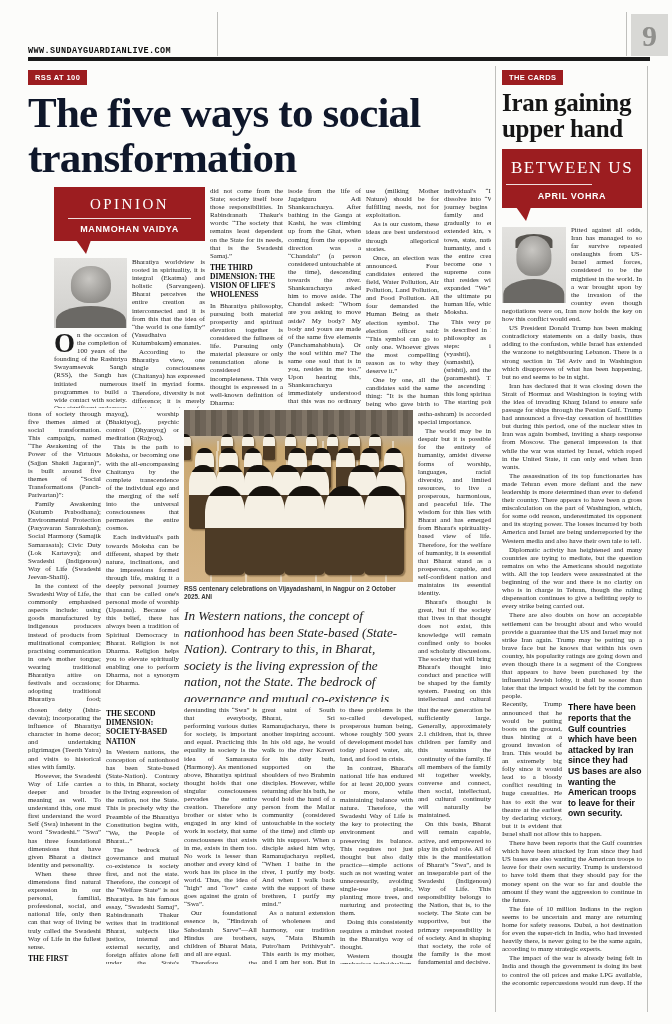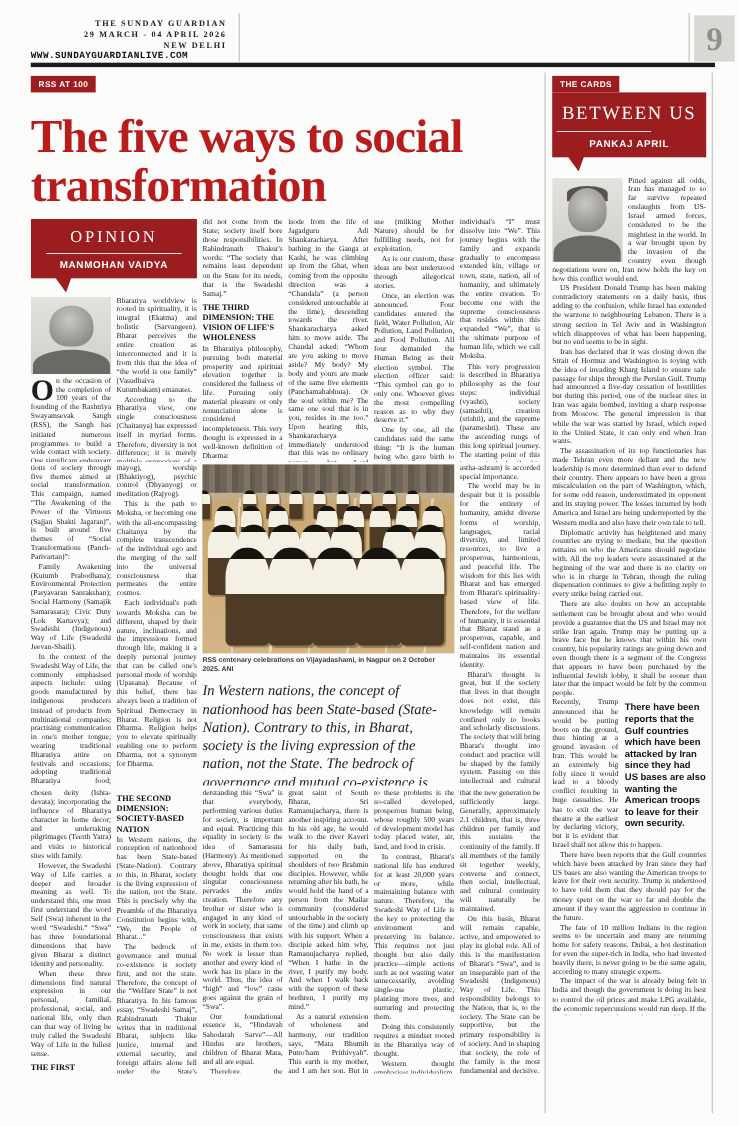--- a/index.html
+++ b/index.html
@@ -35,26 +35,26 @@
   .portrait{position:relative;background:linear-gradient(180deg,#e3e2df,#cfcecb);overflow:hidden;}
   .portrait .head{position:absolute;left:50%;top:12%;width:55%;height:52%;transform:translateX(-50%);
     border-radius:48% 48% 42% 42%;background:radial-gradient(circle at 45% 35%,#c9c7c3,#8f8d89 75%);}
   .portrait .hair{position:absolute;left:50%;top:9%;width:58%;height:18%;transform:translateX(-50%);
     border-radius:50% 50% 0 0;background:#57544f;}
   .portrait .torso{position:absolute;left:50%;bottom:-8%;width:96%;height:40%;transform:translateX(-50%);
     border-radius:50% 50% 0 0;background:#6b6965;}
   
   .article-l{position:absolute;left:28px;top:66px;width:463px;}
   .headline{font-size:43px;line-height:45px;font-weight:bold;letter-spacing:-.8px;
-    color:#b91c1c;margin:18px 0 7px;}
+    color:#0f172a;margin:5px 0 7px;}
   .standfirst{font-size:14.5px;line-height:18.5px;color:#333;margin:0 0 9px;}
   .band{display:flex;gap:5px;overflow:hidden;}
   .bandA{height:221px;} .bandB{height:292px;margin-top:2px;} .bandC{height:258px;margin-top:4px;}
   .col{width:73px;flex:0 0 auto;overflow:hidden;}
-  .duo{width:151px;flex:0 0 auto;}
+  .duo{width:151px;flex:0 0 auto;margin-left:26px;}
   .duoRow{display:flex;gap:5px;margin-top:17px;}
   .lport{width:73px;height:70px;margin-bottom:3px;}
   .dcap{float:left;font-size:27px;line-height:22px;font-weight:bold;padding:1px 2px 0 0;}
   .photoblock{width:229px;flex:0 0 auto;}
   .rssphoto{position:relative;width:229px;height:172px;overflow:hidden;
     background:linear-gradient(180deg,#c0ae92 15%,#c9a872 22%,#cfae7c 60%,#d4b486 100%);}
   .rssphoto .stand{position:absolute;left:0;top:0;right:0;height:15%;
     background:repeating-linear-gradient(90deg,#6e6458 0 6px,#7f7466 6px 11px,#645b4f 11px 16px);}
   .rssphoto .lines{position:absolute;inset:18% 0 0 0;
     background:repeating-linear-gradient(93deg,transparent 0 33px,rgba(255,255,255,.45) 33px 35px);}
@@ -73,25 +73,20 @@
   .rbody{height:762px;overflow:hidden;}
   .vport{float:left;width:64px;height:76px;margin:1px 5px 2px 0;}
   .pq{float:right;width:74px;margin:2px 0 3px 6px;font-family:"Liberation Sans",sans-serif;
     font-weight:bold;font-size:8.6px;line-height:10.6px;color:#121212;text-align:left;text-indent:0!important;}
 </style>
 </head>
 <body>
 
 <div class="page">
 
-  <div class="hdr-paper">
-    <div>THE SUNDAY GUARDIAN</div>
-    <div>29 MARCH - 04 APRIL 2026</div>
-    <div>NEW DELHI</div>
-  </div>
   <div class="hdr-url">WWW.SUNDAYGUARDIANLIVE.COM</div>
   <div class="vhr" style="left:217px;top:12px;height:44px;"></div>
   <div class="vhr" style="left:626px;top:12px;height:44px;"></div>
   <div class="pagenum">9</div>
   <div class="blackrule"></div>
 
   <div class="vhr" style="left:495px;top:66px;height:946px;"></div>
   <div class="vhr" style="left:647px;top:66px;height:946px;"></div>
 
   <div class="article-l">
@@ -236,24 +231,25 @@
       <div class="col">
         <p>that the new generation be sufficiently large. Generally, approximately 2.1 children, that is, three children per family and this sustains the continuity of the family. If all members of the family sit together weekly, converse and connect, then social, intellectual, and cultural continuity will naturally be maintained.</p>
         <p>On this basis, Bharat will remain capable, active, and empowered to play its global role. All of this is the manifestation of Bharat's “Swa”, and is an inseparable part of the Swadeshi (Indigenous) Way of Life. This responsibility belongs to the Nation, that is, to the society. The State can be supportive, but the primary responsibility is of society. And in shaping that society, the role of the family is the most fundamental and decisive.</p>
 
       </div>
     </div>
   </div>
 
   <div class="article-r">
     <span class="tag">THE CARDS</span>
+    <div class="rheadline">Iran gaining upper hand</div>
     <div class="bubble rbubble">
       <div class="kick">BETWEEN US</div>
       <div class="wline"></div>
-      <div class="by">PANKAJ APRIL</div>
+      <div class="by">APRIL VOHRA</div>
       <div class="tail" style="left:14px;"></div>
     </div>
     <div class="rbody">
       <div class="portrait vport">
         <span class="hair"></span>
         <span class="head"></span>
         <span class="torso"></span>
       </div>
       <p>Pitted against all odds, Iran has managed to so far survive repeated onslaughts from US-Israel armed forces, considered to be the mightiest in the world. In a war brought upon by the invasion of the country even though negotiations were on, Iran now holds the key on how this conflict would end.</p>
       <p>US President Donald Trump has been making contradictory statements on a daily basis, thus adding to the confusion, while Israel has extended the warzone to neighbouring Lebanon. There is a strong section in Tel Aviv and in Washington which disapproves of what has been happening, but no end seems to be in sight.</p>

